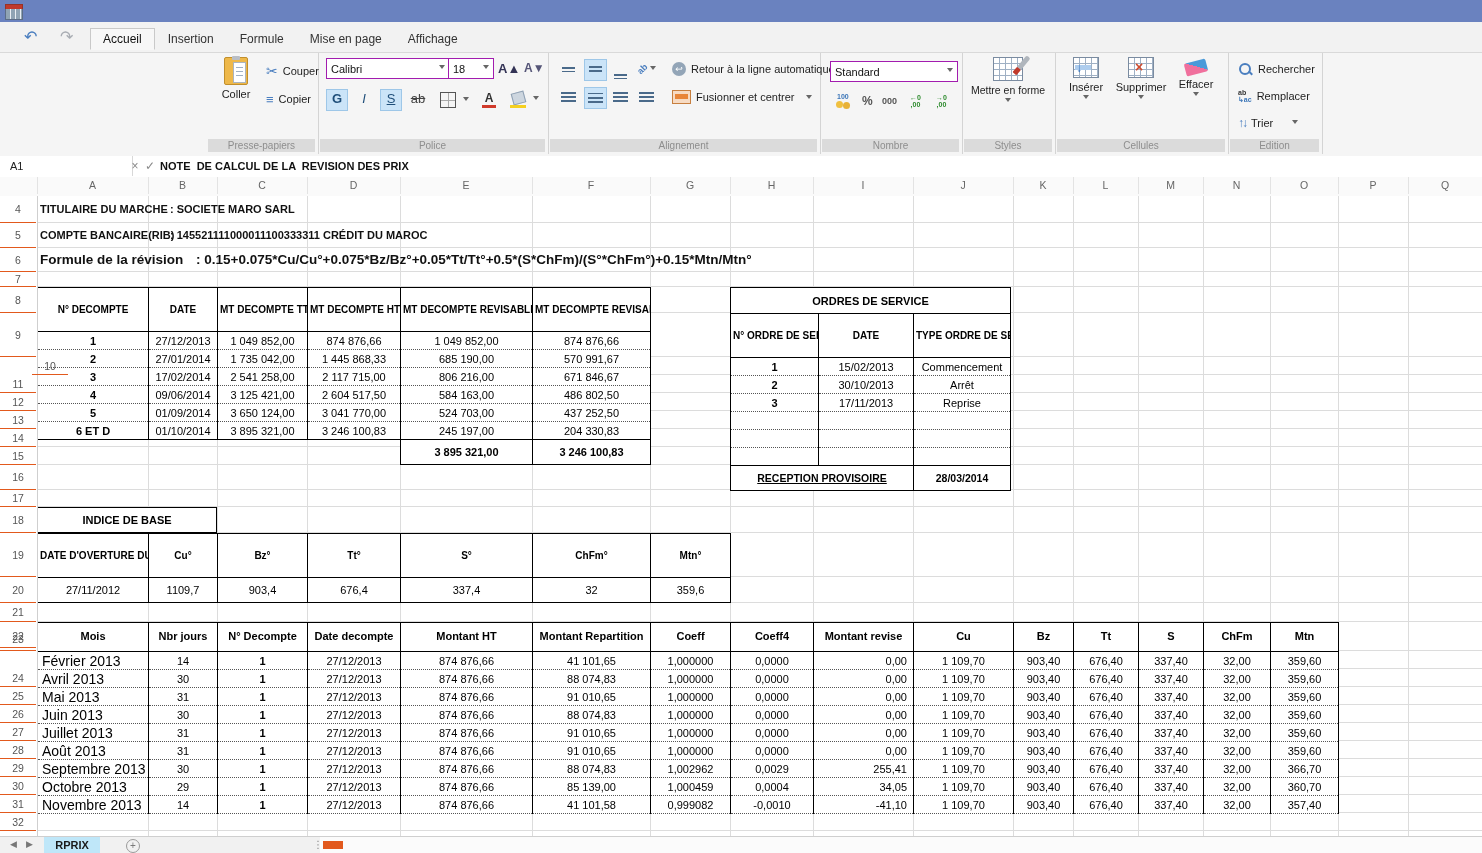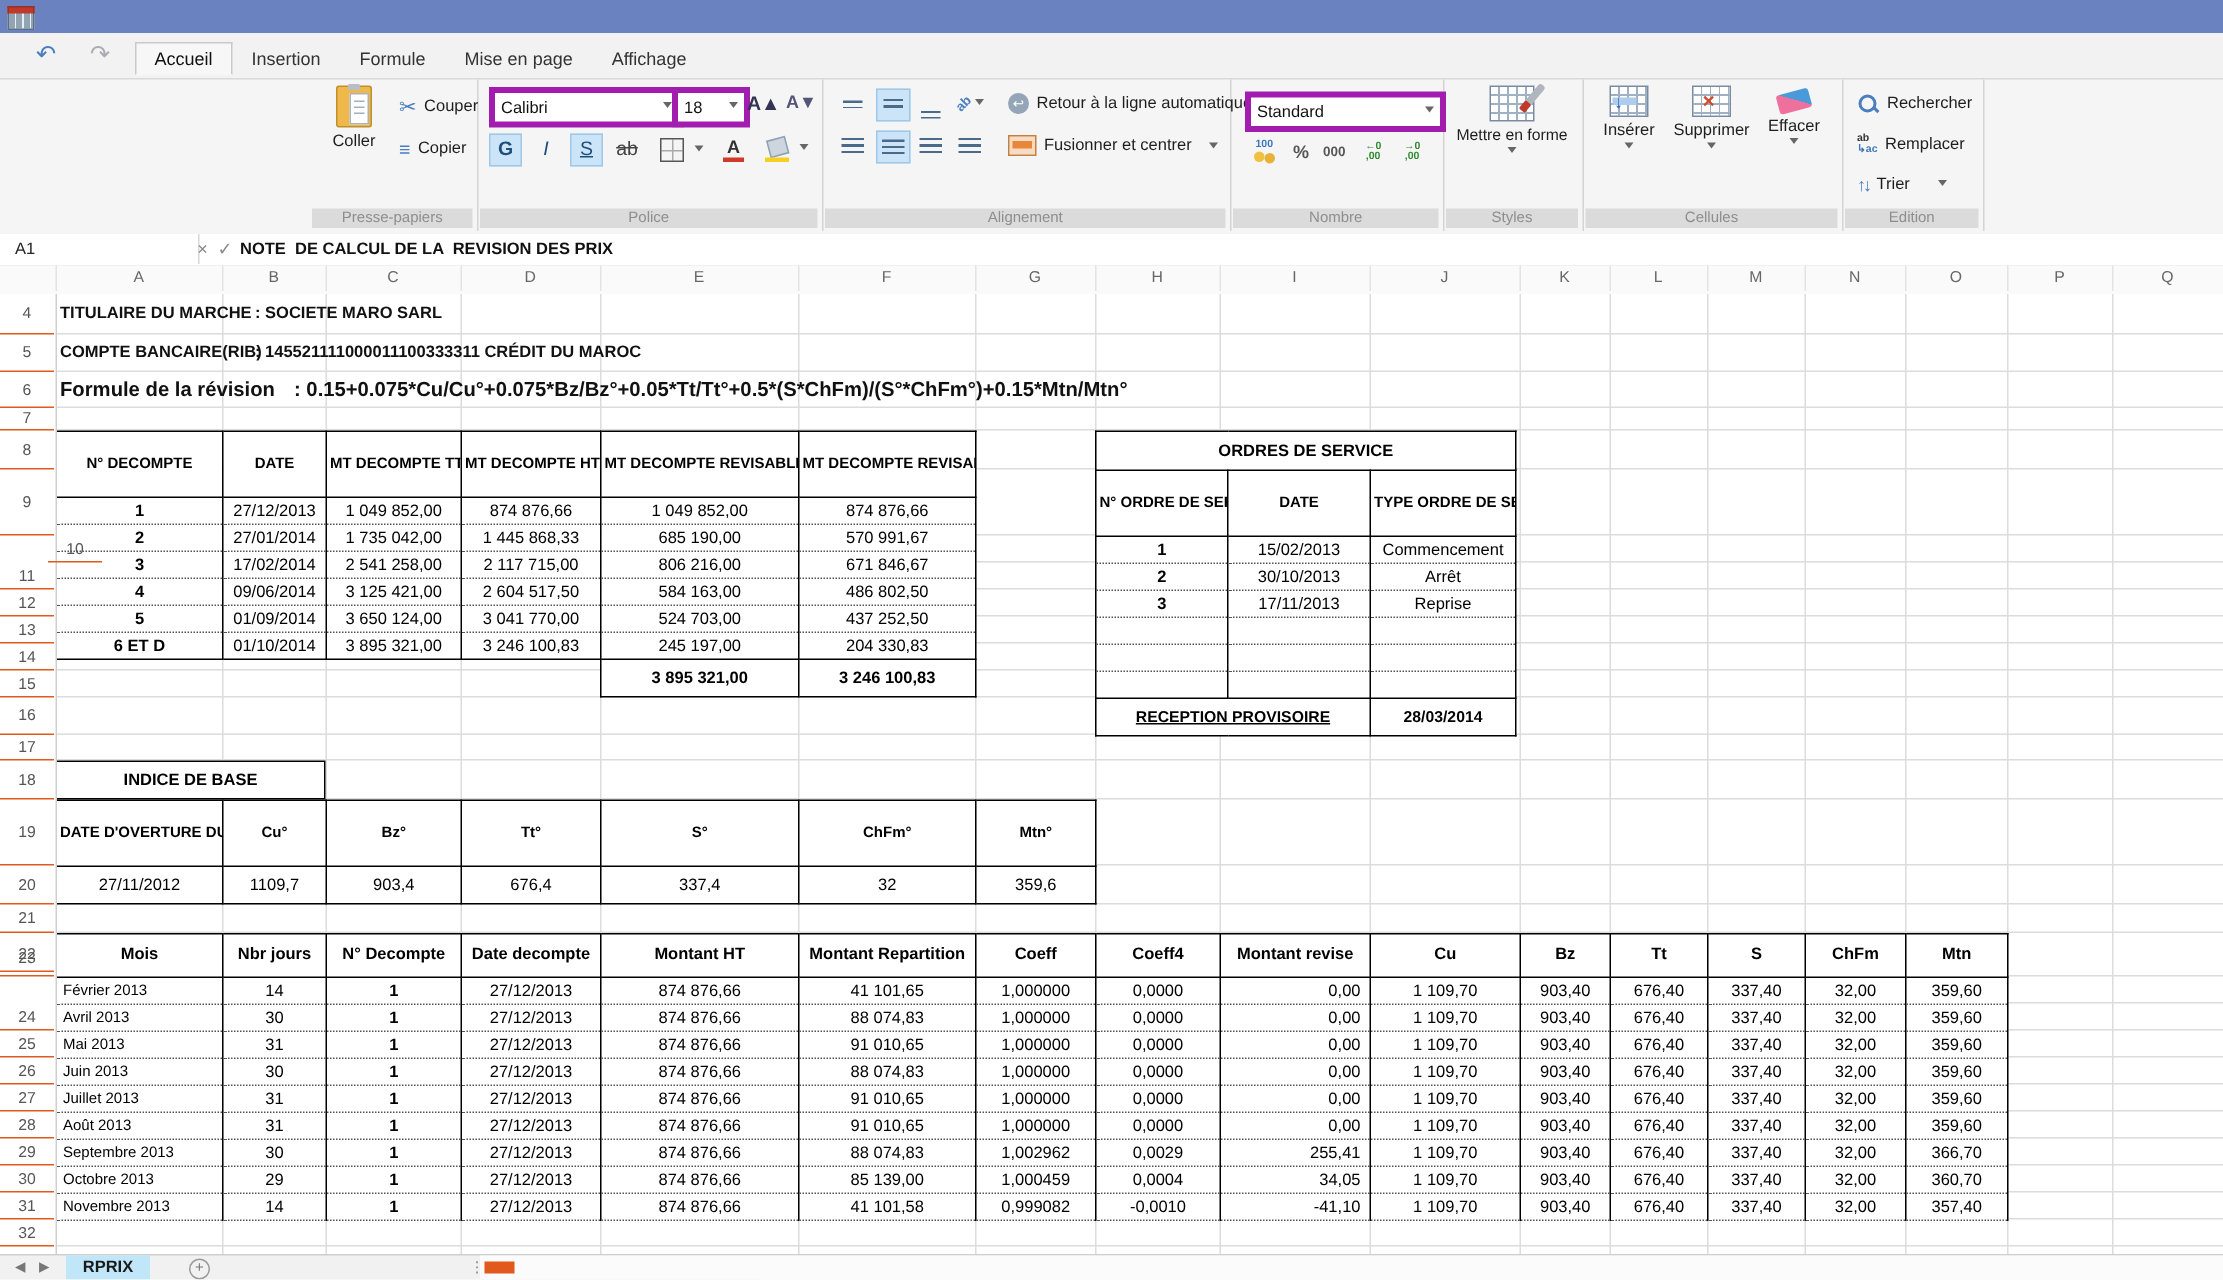--- a/index.html
+++ b/index.html
@@ -22,21 +22,21 @@
   .rbody{position:absolute;left:0;top:30px;width:1482px;height:103px;background:#f5f5f5;border-top:1px solid #d9d9d9}
   .grp{position:absolute;top:0;height:101px;border-right:1px solid #d4d4d4}
   .grp-label{position:absolute;left:2px;right:3px;bottom:2px;height:13px;background:#DBDBDB;
              color:#8E8E8E;font-size:10px;text-align:center;line-height:13px}
   .sbtn{position:absolute;height:20px;display:flex;align-items:center;gap:5px;font-size:11px;color:#1e1e1e;padding:0 4px;white-space:nowrap}
   .sbtn.hl{background:#CBE4F8;border:1px solid #9EC7E8}
   .bbtn{position:absolute;top:2px;text-align:center;font-size:11px;color:#1e1e1e}
   .bbtn .bicon{display:block;margin:2px auto 3px}
   .caret{display:inline-block;width:0;height:0;border:3px solid transparent;border-top:4px solid #666;vertical-align:middle;margin-left:2px}
   .caret.solo{margin:2px auto 0;display:block}
-  .selbox{position:absolute;background:#fff;border:4px solid #a21caf;font-size:11px;color:#111;
+  .selbox{position:absolute;background:#fff;border:1px solid #a21caf;font-size:11px;color:#111;
           display:flex;align-items:center;padding:0 4px;height:19px}
   .selbox .caret{margin-left:auto}
   
   .icon-page{width:11px;height:14px;background:#fff;border:1px solid #8fa3bb;box-shadow:inset 0 0 0 1px #fff}
   .icon-folder{width:14px;height:11px;background:linear-gradient(#f6c85f,#e4a23c);border:1px solid #c8862e;border-radius:1px}
   .icon-floppy{position:relative;width:26px;height:26px;background:#5f86c3;border-radius:3px;border:1px solid #4c6fa6}
   .icon-floppy::before{content:"";position:absolute;left:7px;top:2px;width:12px;height:8px;background:#e8eef6;border-radius:1px}
   .icon-floppy::after{content:"";position:absolute;left:5px;top:13px;width:16px;height:10px;background:#eef3fa;
       background-image:linear-gradient(#5f86c3 0 0),linear-gradient(#5f86c3 0 0);background-size:12px 2px;background-position:2px 3px,2px 7px;background-repeat:no-repeat}
   .icon-printer{position:relative;width:26px;height:24px}
@@ -121,21 +121,21 @@
   #tbl-ordres tbody tr:last-child td{border-bottom:1.5px solid #000}
   #tbl-ordres tbody td:first-child{font-weight:bold}
   #tbl-ordres tfoot td{border:1.5px solid #000;font-weight:bold;text-align:center;height:24px;font-size:10.5px}
   #tbl-ordres tfoot td u{text-decoration:underline}
   #tbl-indice-title{position:absolute;border:1.5px solid #000;background:#fff;font-weight:bold;font-size:11px;
        display:flex;align-items:center;justify-content:center;box-sizing:border-box}
   #tbl-indice tbody tr{height:25px}
   #tbl-indice tbody td{border:1.5px solid #000;text-align:center}
   #tbl-monthly .hdr th{height:28px;font-size:11px;white-space:nowrap}
   #tbl-monthly tbody tr{height:18px}
-  #tbl-monthly tbody td:first-child{text-align:left;font-size:10px;padding-left:4px}
+  #tbl-monthly tbody td:first-child{text-align:left;font-size:14px;padding-left:4px}
   #tbl-monthly tbody td:nth-child(3){font-weight:bold}
   #tbl-monthly tbody td:nth-child(9){text-align:right;padding-right:6px}
   
   .tabbar{position:absolute;left:0;top:836px;width:1482px;height:17px;background:#F1F1F1;border-top:1px solid #cfcfcf}
   .tb-arrow{position:absolute;top:2px;font-size:9px;color:#777}
   .sheettab{position:absolute;left:44px;top:0;width:56px;height:16px;background:#BFE7F9;font-size:11px;font-weight:bold;
             color:#1a1a1a;text-align:center;line-height:16px}
   .addsheet{position:absolute;left:126px;top:2px;width:12px;height:12px;border:1px solid #9a9a9a;border-radius:50%;
             color:#7a7a7a;font-size:10px;line-height:11px;text-align:center}
   .splitdots{position:absolute;left:313px;top:2px;font-size:10px;color:#888}

